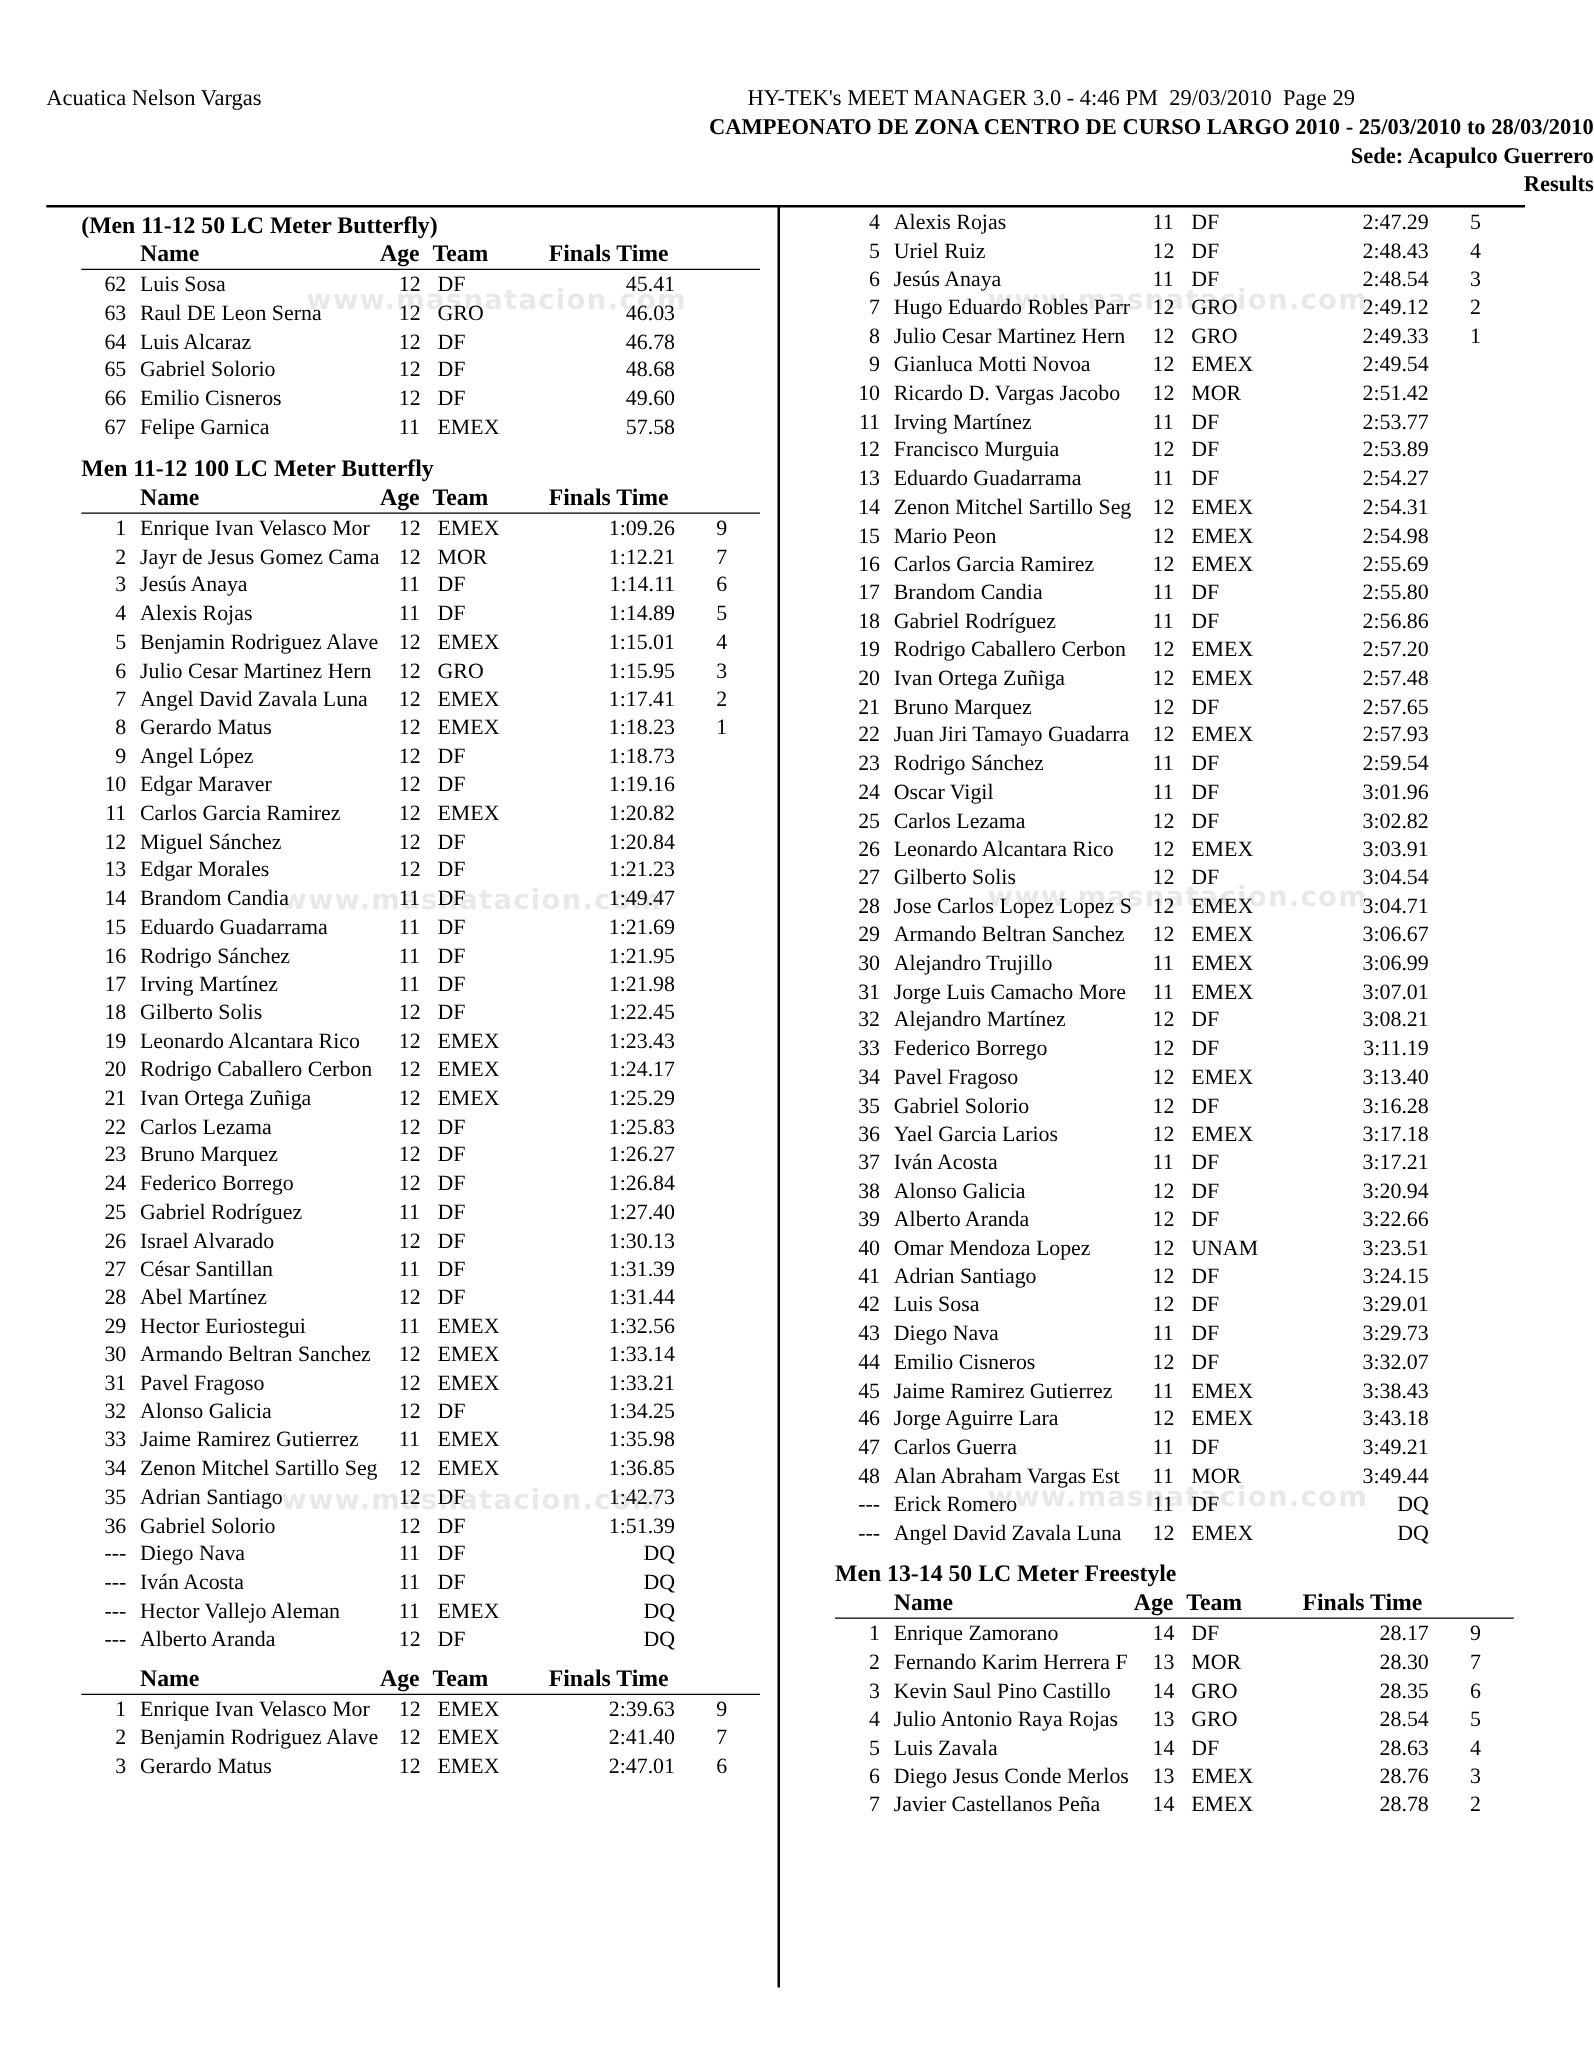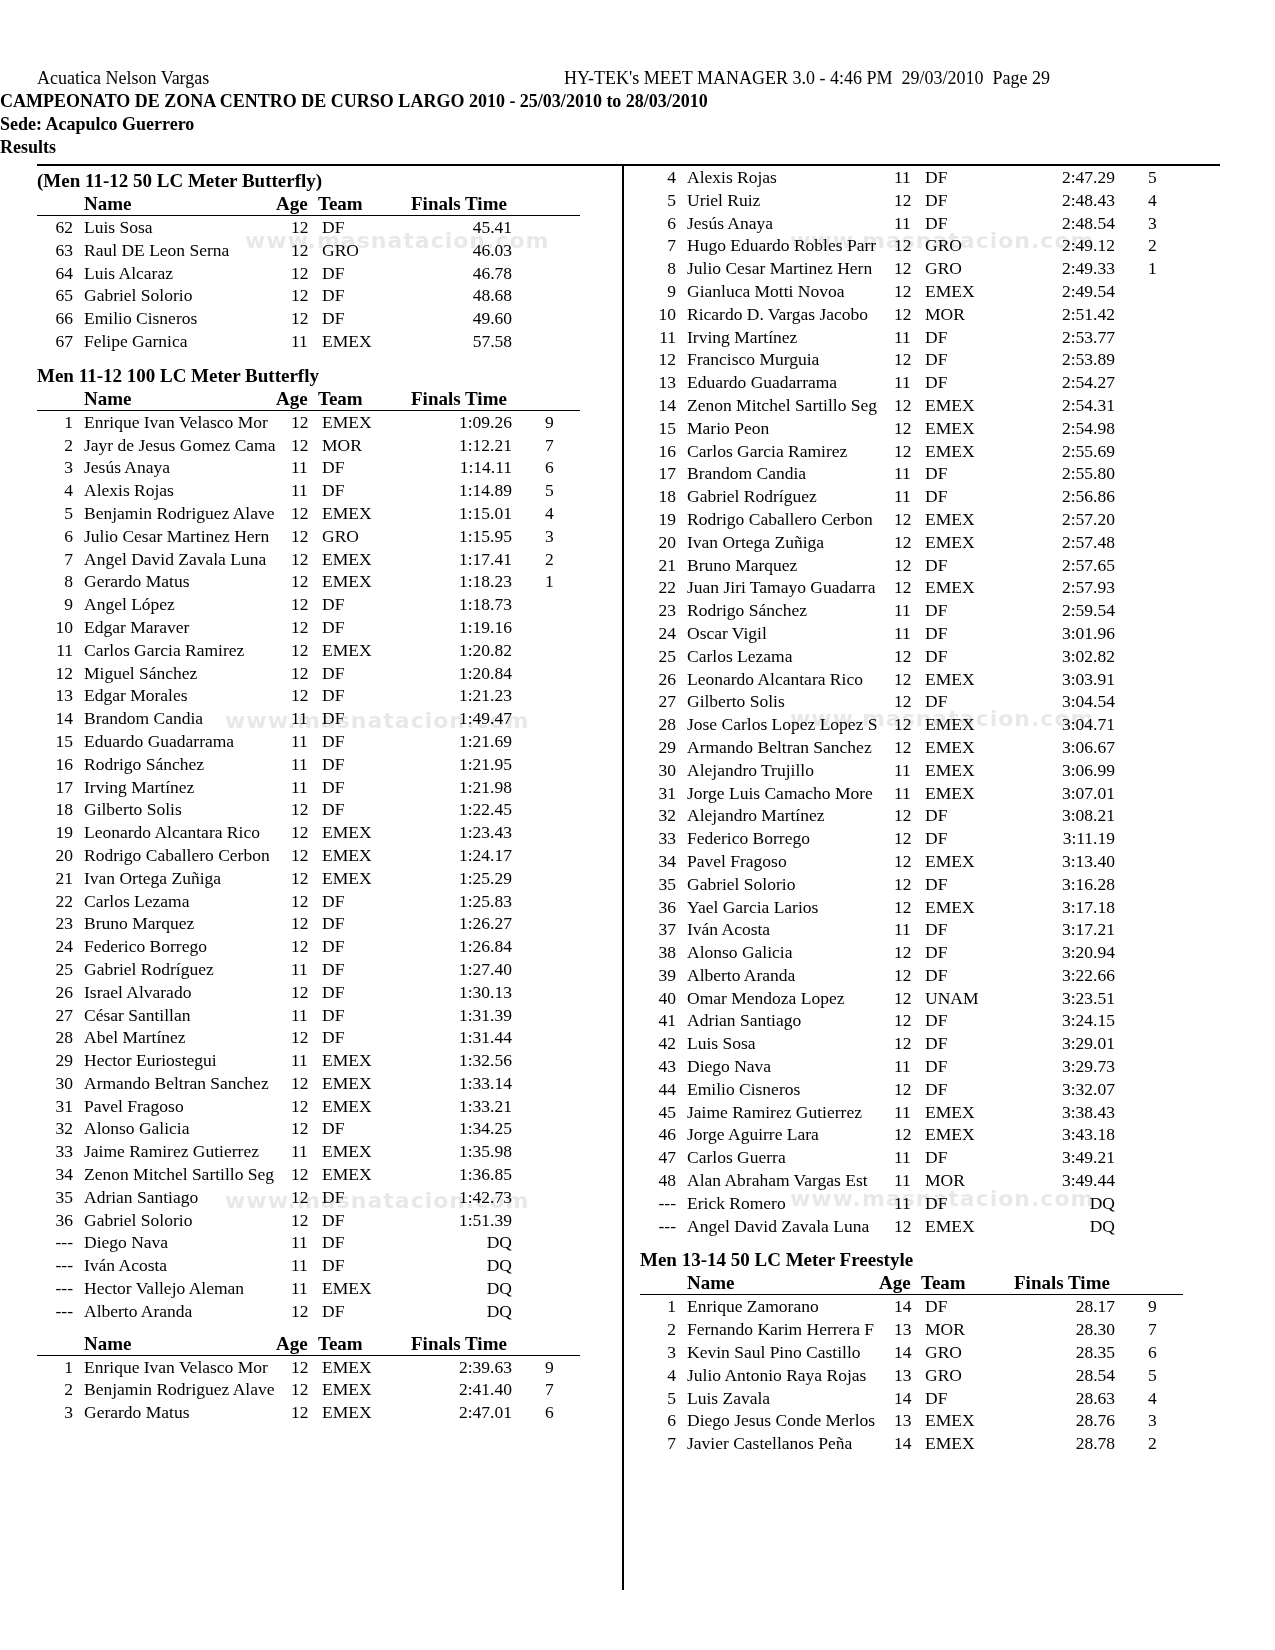--- a/index.html
+++ b/index.html
@@ -1,25 +1,25 @@
 <!DOCTYPE html>
 <html><head>
 <meta charset="utf-8">
 <style>
   html, body { margin: 0; padding: 0; background: #ffffff; }
   body {
     width: 1275px; height: 1650px; position: relative; overflow: hidden;
     font-family: "Liberation Serif", "DejaVu Serif", serif; color: #000;
   }
   .hdr-left { position: absolute; left: 37px; top: 68px; font-size: 18px; }
-  .hdr-right { position: absolute; left: 564px; top: 68px; font-size: 18px; white-space: pre; }
-  .hdr-title { position: absolute; left: 0; width: 1275px; text-align: left; font-weight: bold; font-size: 18px; }
+  .hdr-right { position: absolute; left: 598px; top: 68px; font-size: 18px; white-space: pre; }
+  .hdr-title { position: absolute; left: 0; width: 1275px; text-align: right; font-weight: bold; font-size: 18px; }
   .top-rule { position: absolute; left: 37px; top: 164px; width: 1183px; height: 2px; background: #000; }
   .vdiv { position: absolute; left: 622px; top: 164px; width: 2px; height: 1426px; background: #000; }
-  .col { position: absolute; }
+  .col { position: absolute; margin-left: 28px; }
   .col.left { left: 37px; top: 168px; width: 573px; }
   .col.right { left: 640px; top: 166px; width: 580px; }
   .event-title { font-weight: bold; font-size: 19px; height: 25px; line-height: 25px; white-space: nowrap; }
   .event-gap { height: 10px; }
   .colhead { position: relative; height: 22px; font-weight: bold; font-size: 19px; border-bottom: 1.5px solid #000; line-height: 22px; }
   .colhead span { position: absolute; top: 0; white-space: nowrap; }
   .row { position: relative; height: 22.8px; font-size: 17.5px; line-height: 22.8px; white-space: nowrap; }
   .row span { position: absolute; top: 0; }
   .c-place { width: 36px; text-align: right; left: 0; }
   .c-name { left: 47px; width: 195px; overflow: hidden; }

